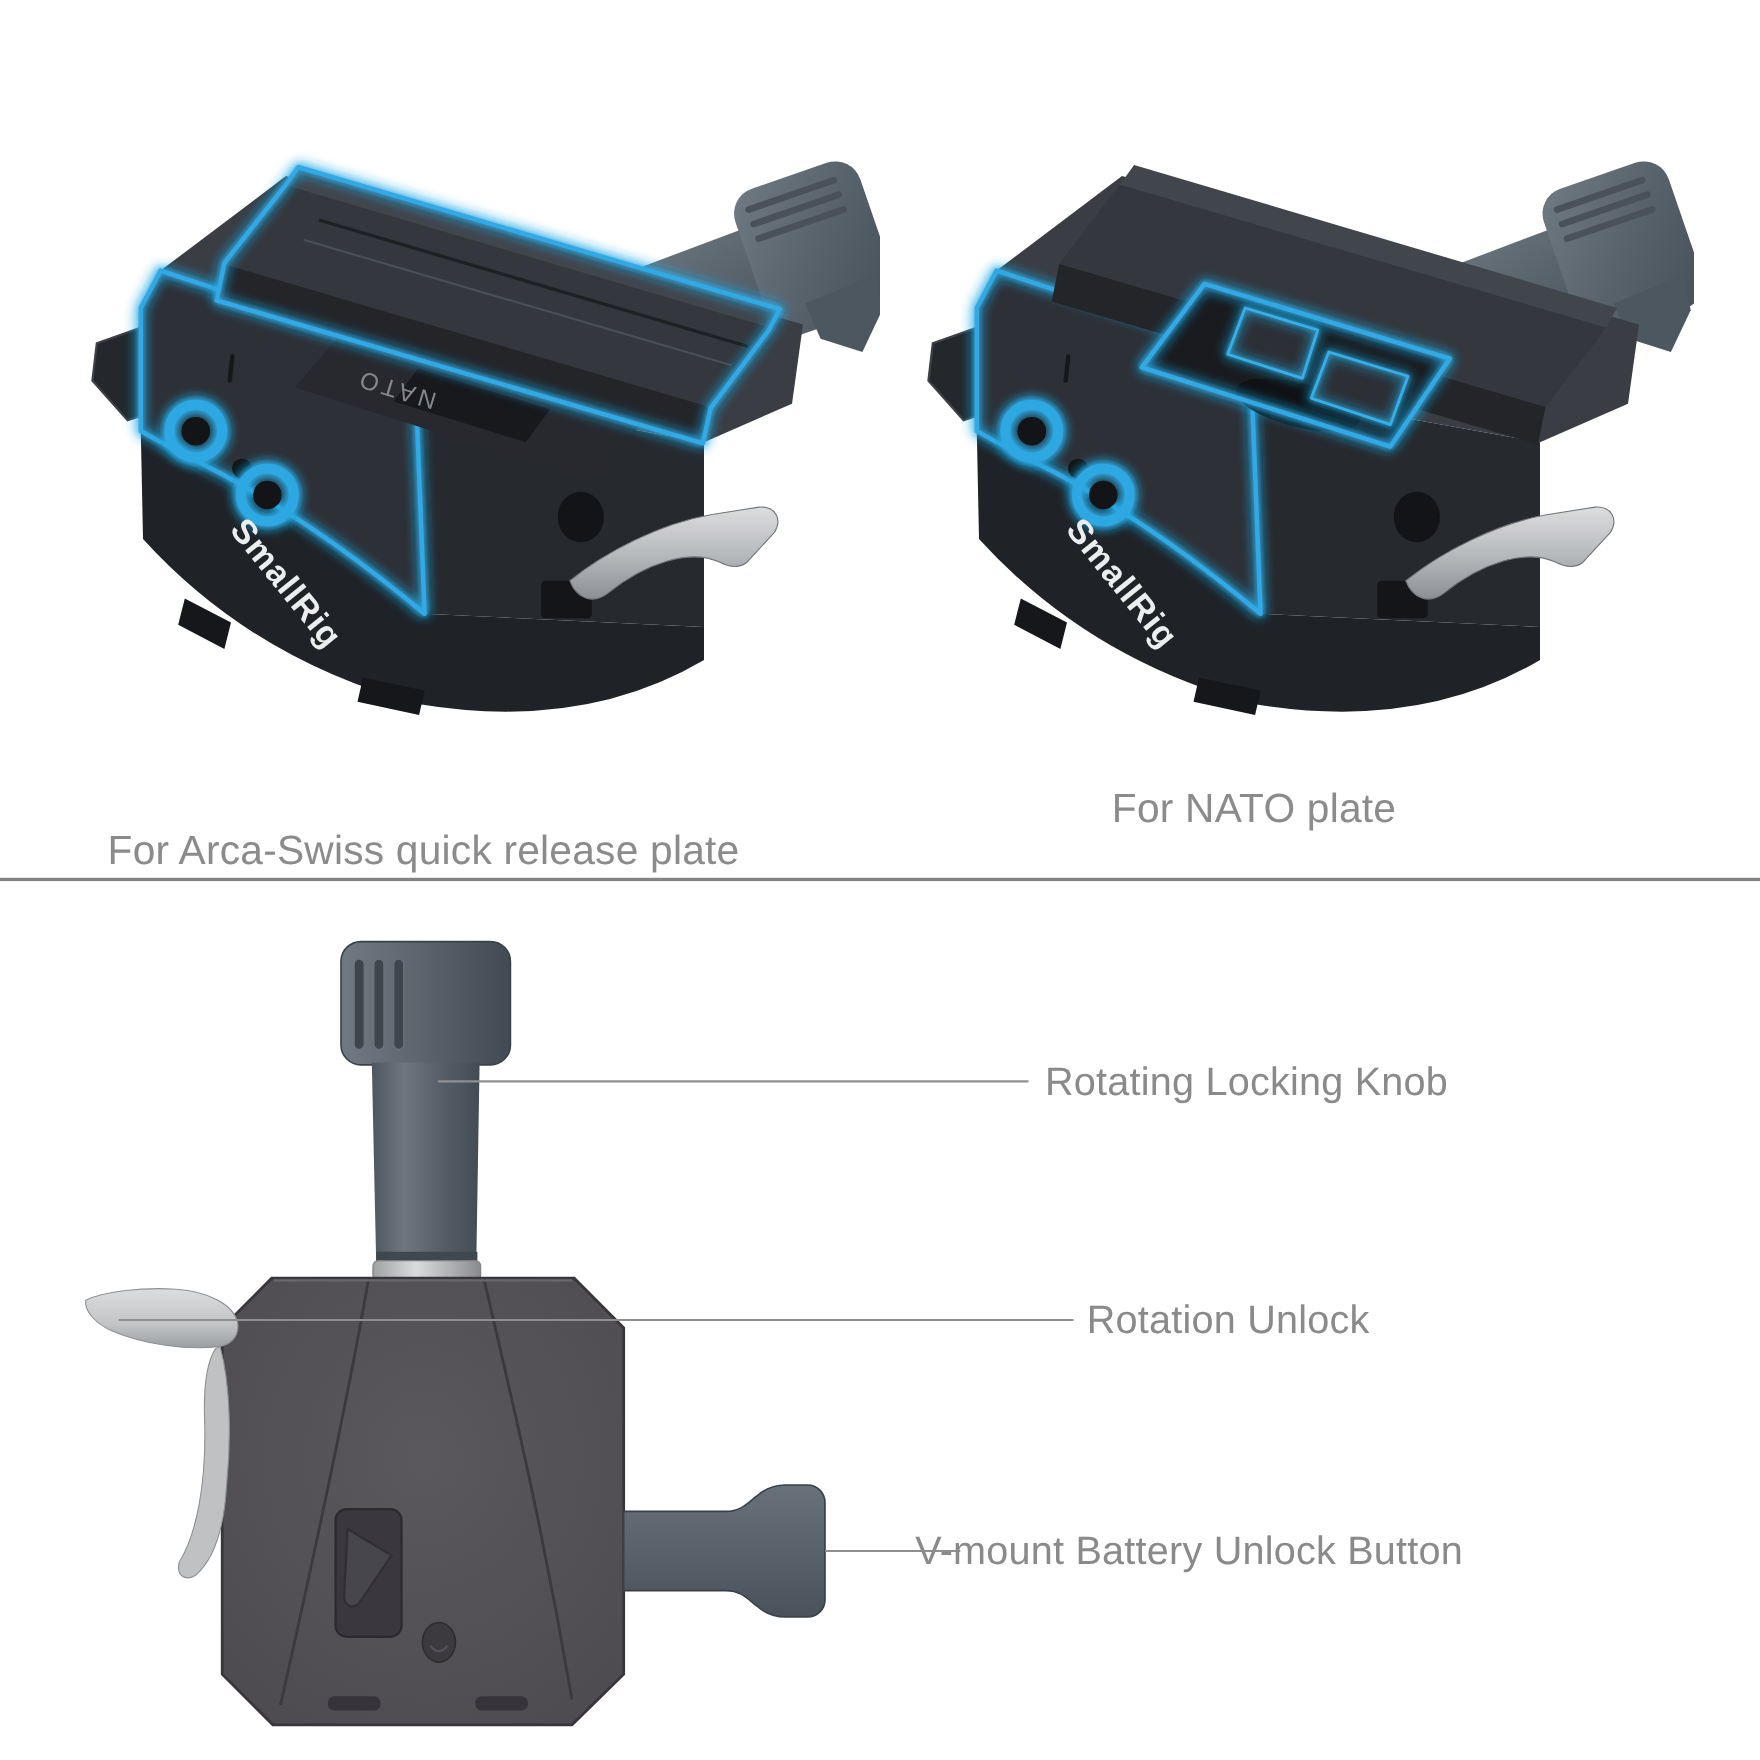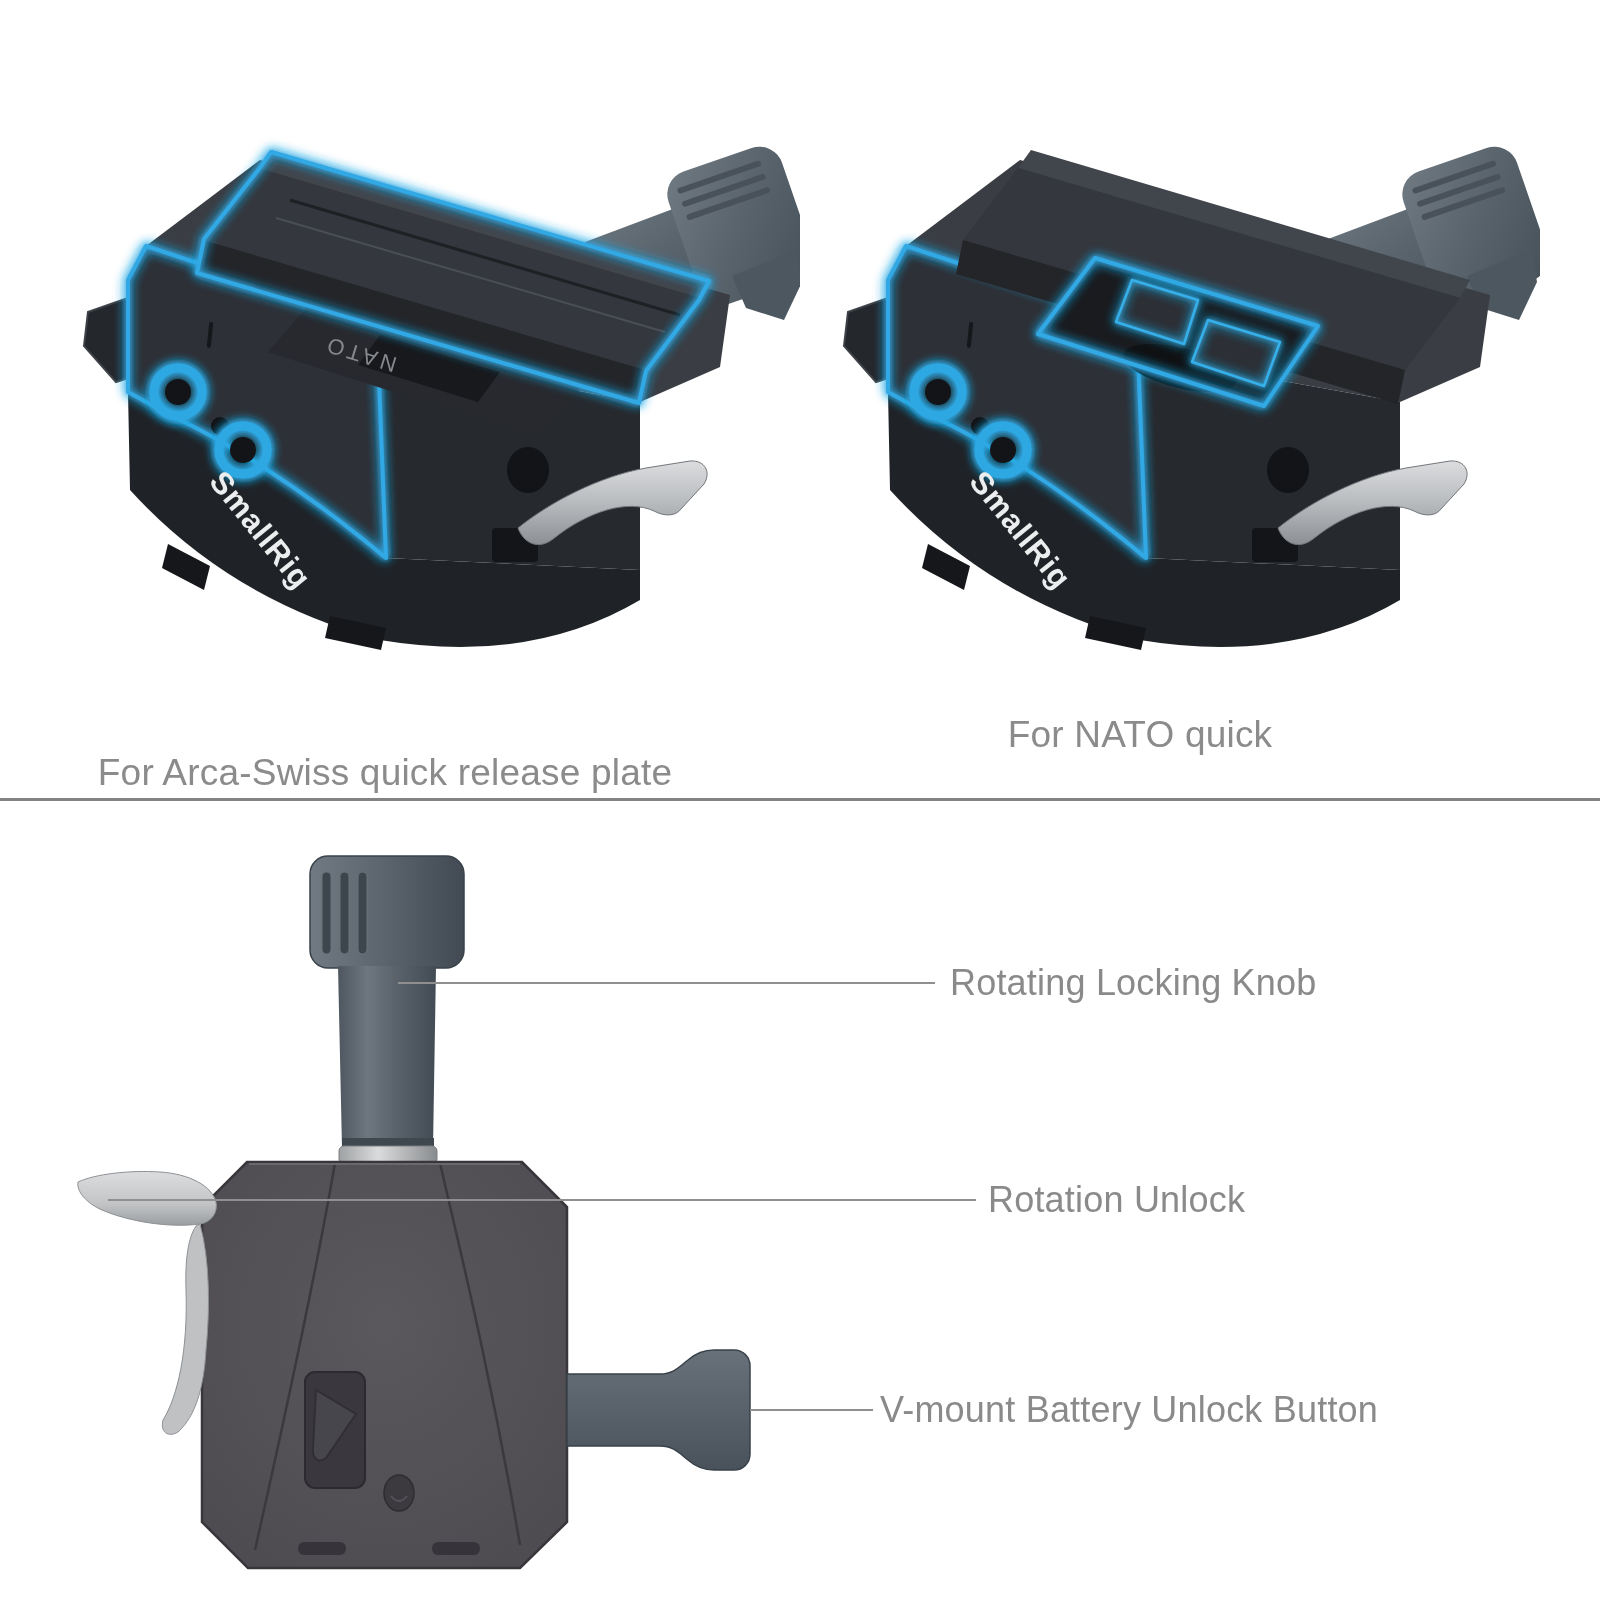--- a/index.html
+++ b/index.html
@@ -168,21 +168,21 @@
       <path d="M368,190 L440,212 L424,256 L352,232 Z" fill="none" stroke="#35b0ea" stroke-width="2.5" stroke-linejoin="round" filter="url(#glowR)"></path>
     </g>
 
     <text transform="translate(128,352) rotate(51)" fill="#ecedee" font-size="31" font-weight="700" letter-spacing="1">SmallRig</text>
 
     <rect x="412" y="398" width="46" height="34" rx="4" fill="#131518"></rect>
     <path d="M438,398 C470,372 520,346 566,338 L610,331 C626,330 631,343 624,354 L601,379 C596,386 585,387 574,381 C548,369 508,381 473,409 C459,420 444,414 438,398 Z" fill="url(#silverGradR)" stroke="#73767a" stroke-width="1"></path>
   </svg>
 
   <div class="abs caption" style="left:55px;top:749px;width:660px">For Arca-Swiss quick release plate</div>
-  <div class="abs caption" style="left:840px;top:711px;width:600px">For NATO quick</div>
+  <div class="abs caption" style="left:840px;top:711px;width:600px">For NATO plate</div>
 
   <div class="divider" style="top:798px"></div>
 
   <svg class="abs" style="left:0;top:830px" width="1600" height="770" viewBox="0 0 1600 770">
     <defs>
       <linearGradient id="capGradB" x1="0" y1="0" x2="1" y2="0">
         <stop offset="0" stop-color="#717a82"></stop>
           <stop offset="0.45" stop-color="#5d666e"></stop>
           <stop offset="0.8" stop-color="#4b545c"></stop>
           <stop offset="1" stop-color="#424b53"></stop>
@@ -244,15 +244,15 @@
 
     <path d="M567,544 L660,544 C674,544 680,536 688,530 C696,523 704,520 714,520 L734,520 C743,520 750,527 750,536 L750,624 C750,633 743,640 734,640 L714,640 C704,640 696,637 688,630 C680,624 674,616 660,616 L567,616 Z" fill="url(#armGradB)" stroke="#39424a" stroke-width="1.5"></path>
 
     <line x1="398" y1="153" x2="935" y2="153" stroke="#8f8f8f" stroke-width="2"></line>
     <line x1="108" y1="370" x2="976" y2="370" stroke="#8f8f8f" stroke-width="2"></line>
     <line x1="750" y1="580" x2="873" y2="580" stroke="#8f8f8f" stroke-width="2"></line>
   </svg>
 
   <div class="abs callout-label" style="left:950px;top:962px">Rotating Locking Knob</div>
   <div class="abs callout-label" style="left:988px;top:1179px">Rotation Unlock</div>
-  <div class="abs callout-label" style="left:880px;top:1389px">V-mount Battery Unlock Button</div>
+  <div class="abs callout-label" style="left:832px;top:1389px">V-mount Battery Unlock Button</div>
 
 </div>
 
 </body></html>

